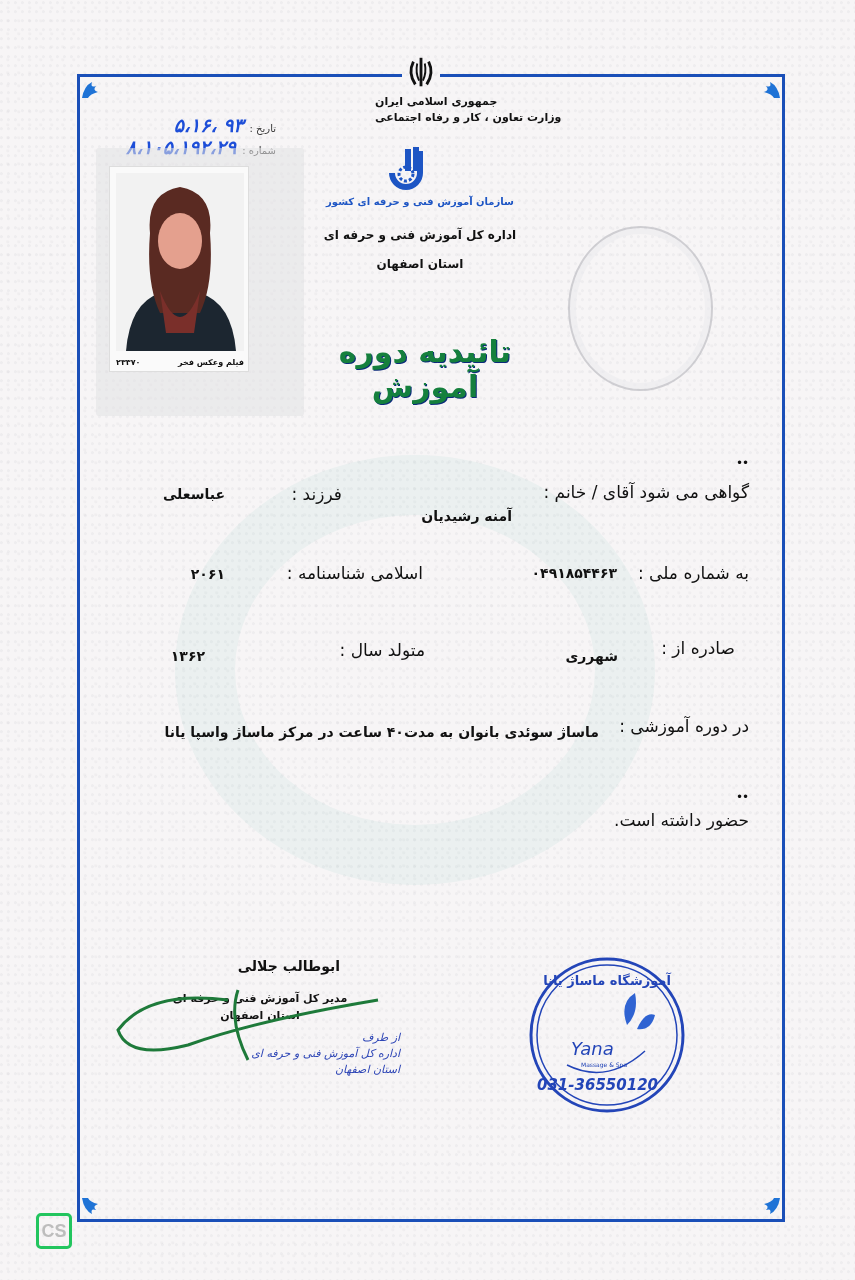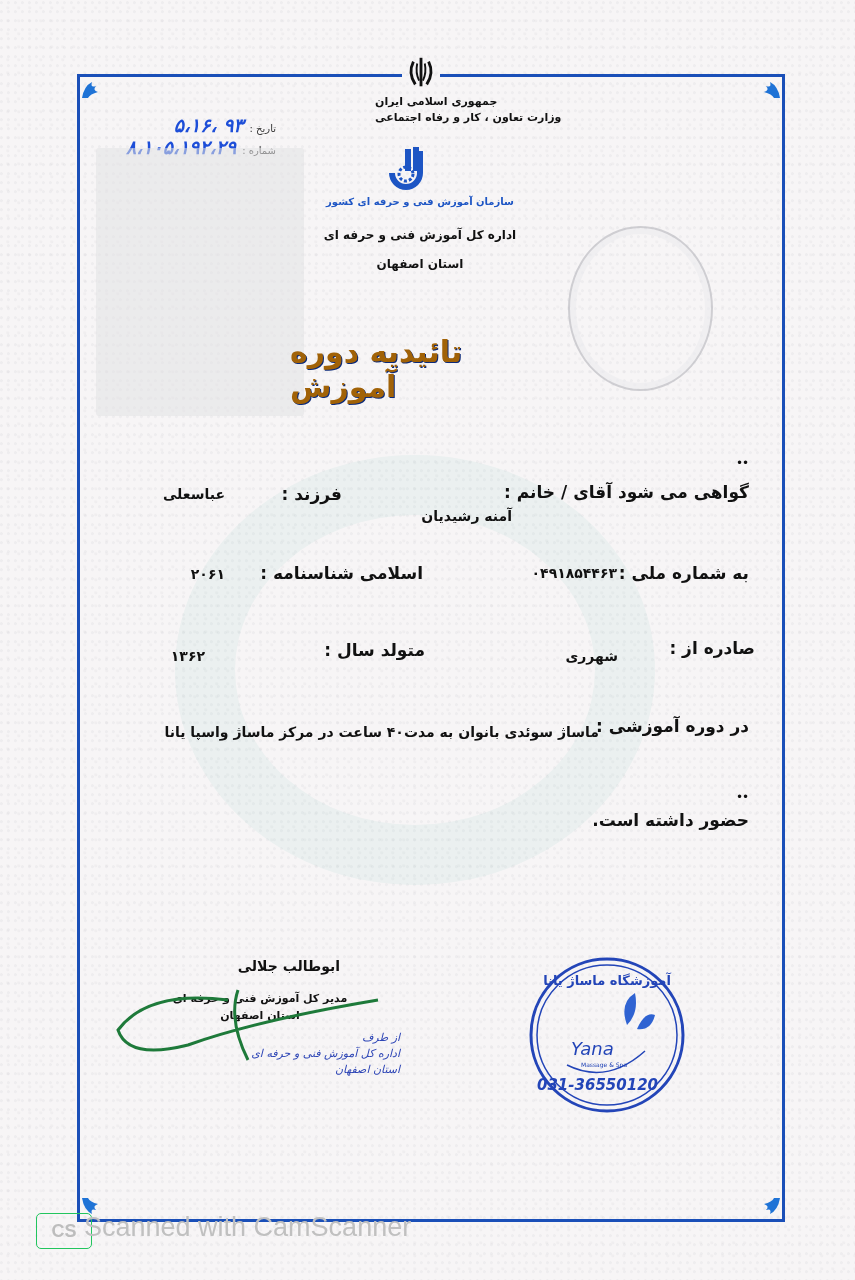--- a/index.html
+++ b/index.html
@@ -88,51 +88,51 @@
     font-size: 8px; font-weight: bold; color: #111;
   }
 
   .seal-emboss {
     position: absolute; left: 568px; top: 226px; width: 145px; height: 165px;
     border-radius: 50%; border: 2px solid rgba(190,190,195,0.7);
     box-shadow: inset 0 0 0 6px rgba(235,235,238,0.6);
   }
 
   .title {
-    position: absolute; left: 290px; top: 334px; width: 270px; text-align: left; direction: rtl;
-    font-size: 30px; font-weight: bold; color: #a16207;
+    position: absolute; left: 290px; top: 334px; width: 270px; text-align: center; direction: rtl;
+    font-size: 30px; font-weight: bold; color: #15803d;
     text-shadow: 1px 1px 0 #0b2a7a;
   }
 
   
   .watermark {
     position: absolute; left: 175px; top: 455px; width: 480px; height: 430px; border-radius: 50%;
     border: 60px solid rgba(150,205,195,0.12);
   }
 
   
-  .line { position: absolute; direction: rtl; font-size: 17px; font-weight: bold; color: #111; white-space: nowrap; }
+  .line { position: absolute; direction: rtl; font-size: 17px; font-weight: normal; color: #111; white-space: nowrap; }
   .val { font-size: 14px; font-weight: bold; }
 
   .dots { position: absolute; font-size: 12px; color: #111; letter-spacing: -1px; }
 
   
   .sig-name { position: absolute; left: 200px; top: 958px; width: 140px; text-align: right; direction: rtl; font-size: 14px; font-weight: bold; }
   .sig-title { position: absolute; left: 150px; top: 990px; width: 220px; text-align: center; direction: rtl; font-size: 11px; font-weight: bold; line-height: 17px; }
   .sig-scrawl { position: absolute; left: 108px; top: 980px; width: 280px; height: 90px; }
   .sig-scrawl svg { width: 100%; height: 100%; }
   .sig-blue { position: absolute; left: 230px; top: 1030px; width: 170px; direction: rtl; color: #2e46b6; font-size: 11px; font-style: italic; line-height: 16px; }
 
   
   .stamp { position: absolute; left: 527px; top: 955px; width: 160px; height: 160px; }
   .stamp svg { width: 100%; height: 100%; }
 
   
   .cs-badge {
-    position: absolute; left: 36px; top: 1213px; width: 56px; height: 36px; border: 1px solid #22c55e; border-radius: 5px;
+    position: absolute; left: 36px; top: 1213px; width: 36px; height: 36px; border: 3px solid #22c55e; border-radius: 5px;
     color: #bdbdbd; font-family: "Liberation Sans", sans-serif; font-weight: bold; font-size: 18px; display: flex; align-items: center; justify-content: center;
   }
   .cs-text {
     position: absolute; left: 84px; top: 1212px; font-family: "Liberation Sans", sans-serif; font-size: 27px; color: #c0c0c0;
   }
 </style>
 </head>
 <body>
 
 <div class="page">
@@ -195,39 +195,54 @@
       <span class="meta-label">تاریخ :</span>
       <span class="meta-value">۹۳ ،۵،۱۶</span>
     </div>
     <div class="meta-row">
       <span class="meta-label">شماره :</span>
       <span class="meta-value">۸،۱۰۵،۱۹۲،۲۹</span>
     </div>
   </div>
 
   <div class="photo-card"></div>
+  <div class="photo">
+    <div class="photo-img">
+      <svg viewBox="0 0 128 178">
+        <rect width="128" height="178" fill="#f2f2f2"></rect>
+        <path d="M10 178 Q14 130 44 120 L84 120 Q116 130 120 178 Z" fill="#1c2630"></path>
+        <path d="M34 60 Q30 20 64 14 Q98 20 94 60 Q98 110 84 140 L44 140 Q30 110 34 60 Z" fill="#5a2a22"></path>
+        <ellipse cx="64" cy="68" rx="22" ry="28" fill="#e4a08e"></ellipse>
+        <path d="M44 118 Q64 170 84 118 L78 160 L50 160 Z" fill="#7a2f2a"></path>
+      </svg>
+    </div>
+    <div class="photo-caption">
+      <span>۲۳۳۷۰</span>
+      <span>فیلم وعکس فخر</span>
+    </div>
+  </div>
 
   <div class="seal-emboss"></div>
 
   <div class="title">تائیدیه دوره آموزش</div>
 
   <div class="watermark"></div>
 
   <div class="dots" style="left:736px; top:456px;">••</div>
   <div class="line" style="right:106px; top:482px;">گواهی می شود آقای / خانم :</div>
   <div class="line val" style="right:343px; top:484px;margin-top:24px;">آمنه رشیدیان</div>
   <div class="line" style="right:513px; top:484px;">فرزند :</div>
   <div class="line val" style="right:630px; top:486px;">عباسعلی</div>
 
   <div class="line" style="right:106px; top:563px;">به شماره ملی :</div>
   <div class="line val" style="right:238px; top:565px;">۰۴۹۱۸۵۴۴۶۳</div>
   <div class="line" style="right:432px; top:563px;">اسلامی شناسنامه :</div>
   <div class="line val" style="right:630px; top:566px;">۲۰۶۱</div>
 
-  <div class="line" style="right:100px; top:638px;text-align:center;">صادره از :</div>
+  <div class="line" style="right:120px; top:638px;text-align:center;">صادره از :</div>
   <div class="line val" style="right:237px; top:648px;">شهرری</div>
   <div class="line" style="right:430px; top:640px;">متولد سال :</div>
   <div class="line val" style="right:650px; top:648px;">۱۳۶۲</div>
 
   <div class="line" style="right:106px; top:716px;">در دوره آموزشی :</div>
   <div class="line val" style="right:256px; top:724px;">ماساژ سوئدی بانوان به مدت۴۰ ساعت در مرکز ماساژ واسپا یانا</div>
 
   <div class="dots" style="left:736px; top:790px;">••</div>
   <div class="line" style="right:106px; top:810px;">حضور داشته است.</div>
 
@@ -255,15 +270,14 @@
       <path d="M110 74 Q118 56 128 60 Q124 76 110 74 Z" fill="#2f63d2"></path>
       <path d="M40 110 Q80 130 118 96" stroke="#2345b8" stroke-width="1.5" fill="none"></path>
       <text x="44" y="100" font-size="18" fill="#2345b8" font-style="italic">Yana</text>
       <text x="54" y="112" font-size="6" fill="#2345b8">Massage &amp; Spa</text>
       <text x="10" y="135" font-size="15" fill="#2345b8" font-style="italic" font-weight="bold">031-36550120</text>
       <text x="80" y="30" font-size="13" fill="#2345b8" font-weight="bold" text-anchor="middle" direction="rtl">آموزشگاه ماساژ یانا</text>
     </svg>
   </div>
 
   <div class="cs-badge">CS</div>
-  <div class="cs-text">Scanned with CamScanner</div>
 
 </div>
 
 </body></html>

